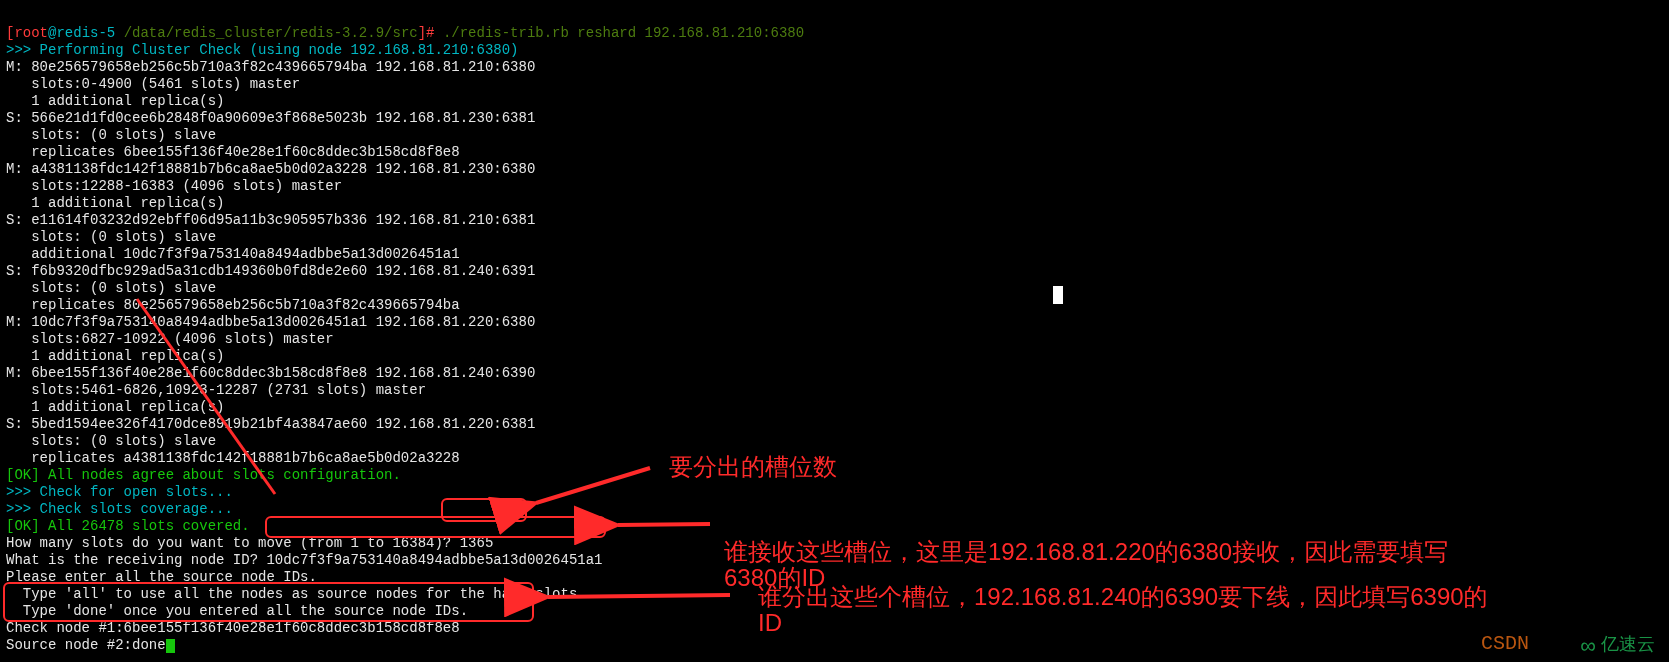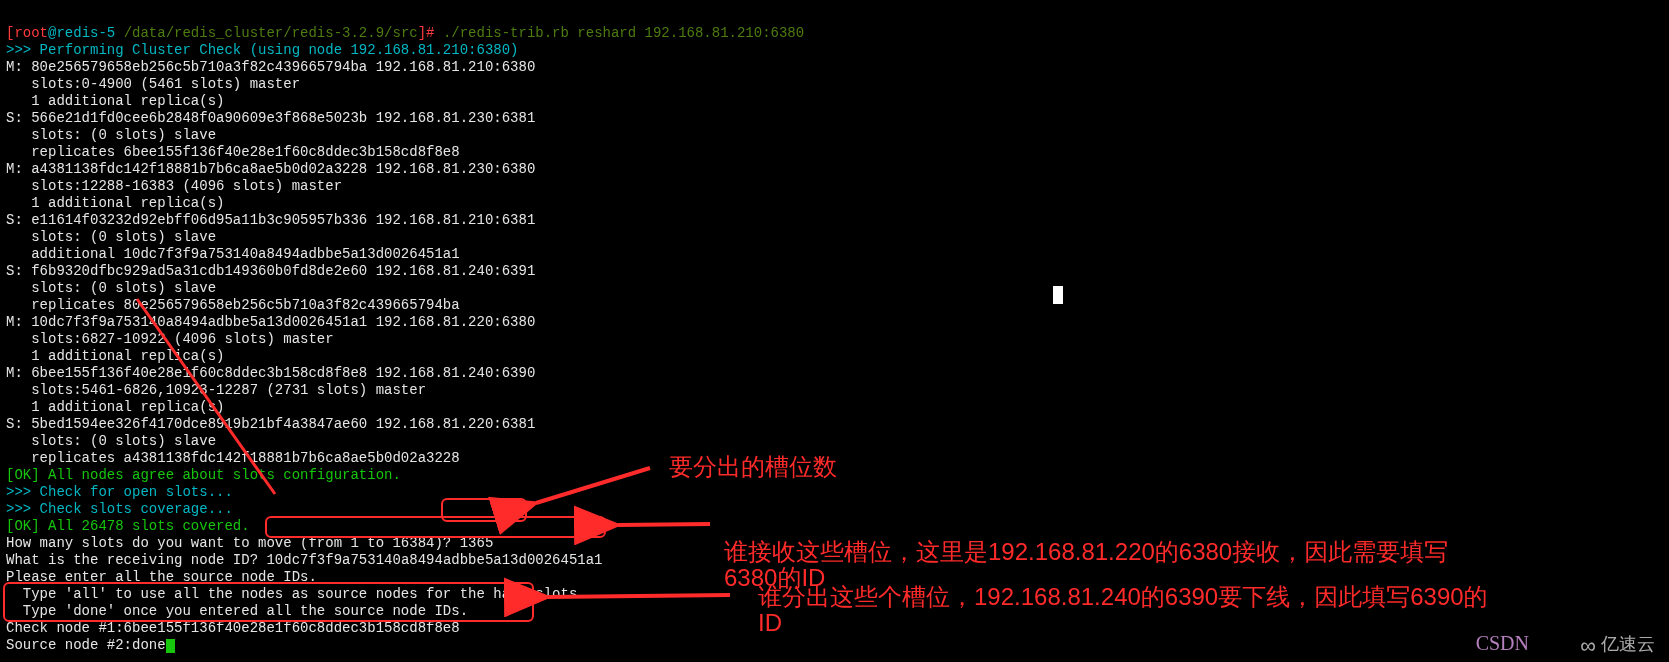--- a/index.html
+++ b/index.html
@@ -42,35 +42,35 @@
   .box {
     position: absolute;
     border: 2px solid #ff2a2a;
     border-radius: 6px;
     pointer-events: none;
   }
   .logo {
     position: absolute;
     right: 14px;
     bottom: 8px;
-    color: #e5e5e5;
+    color: #22c55e;
     font-family: sans-serif;
     font-size: 18px;
     opacity: 0.75;
   }
   .logo .infinity {
     font-size: 22px;
     vertical-align: middle;
   }
   .csdn {
     position: absolute;
     right: 140px;
     bottom: 10px;
-    color: #f0abfc;
-    font-family: Liberation Serif, serif;
+    color: #f97316;
+    font-family: Liberation Mono, monospace;
     font-size: 20px;
     opacity: 0.75;
   }
   .white-cursor {
     position: absolute;
     width: 10px;
     height: 18px;
     background: #fff;
   }
   svg.overlay {

